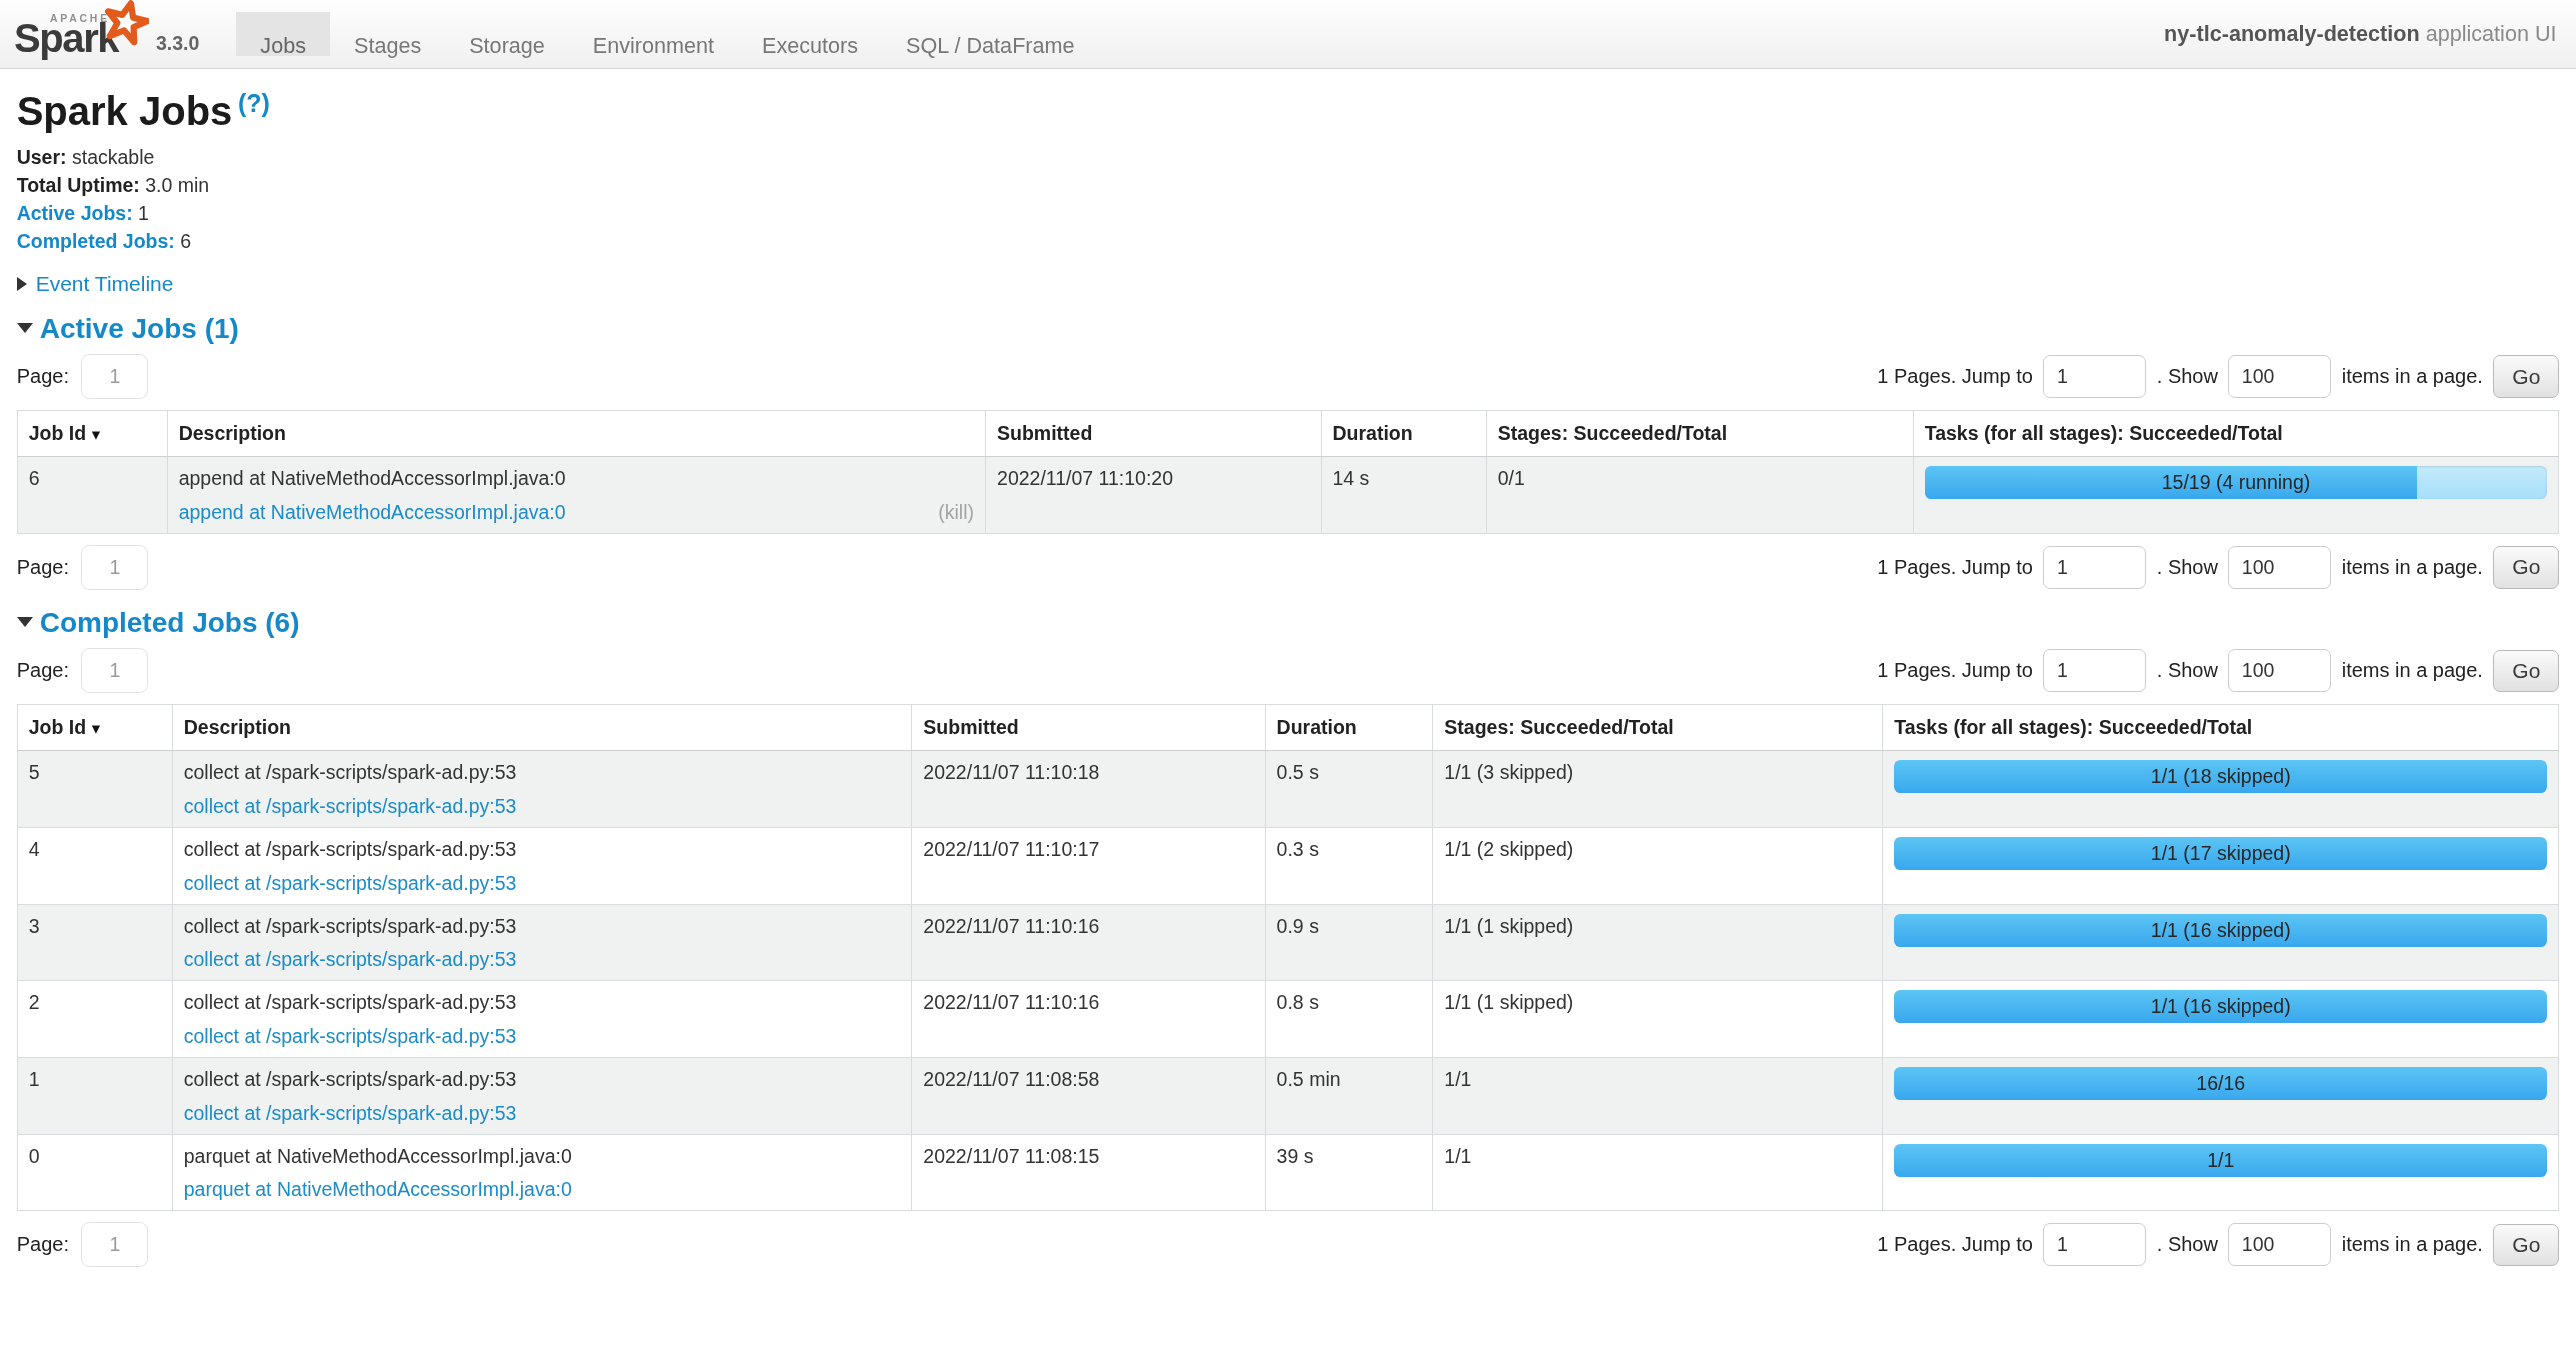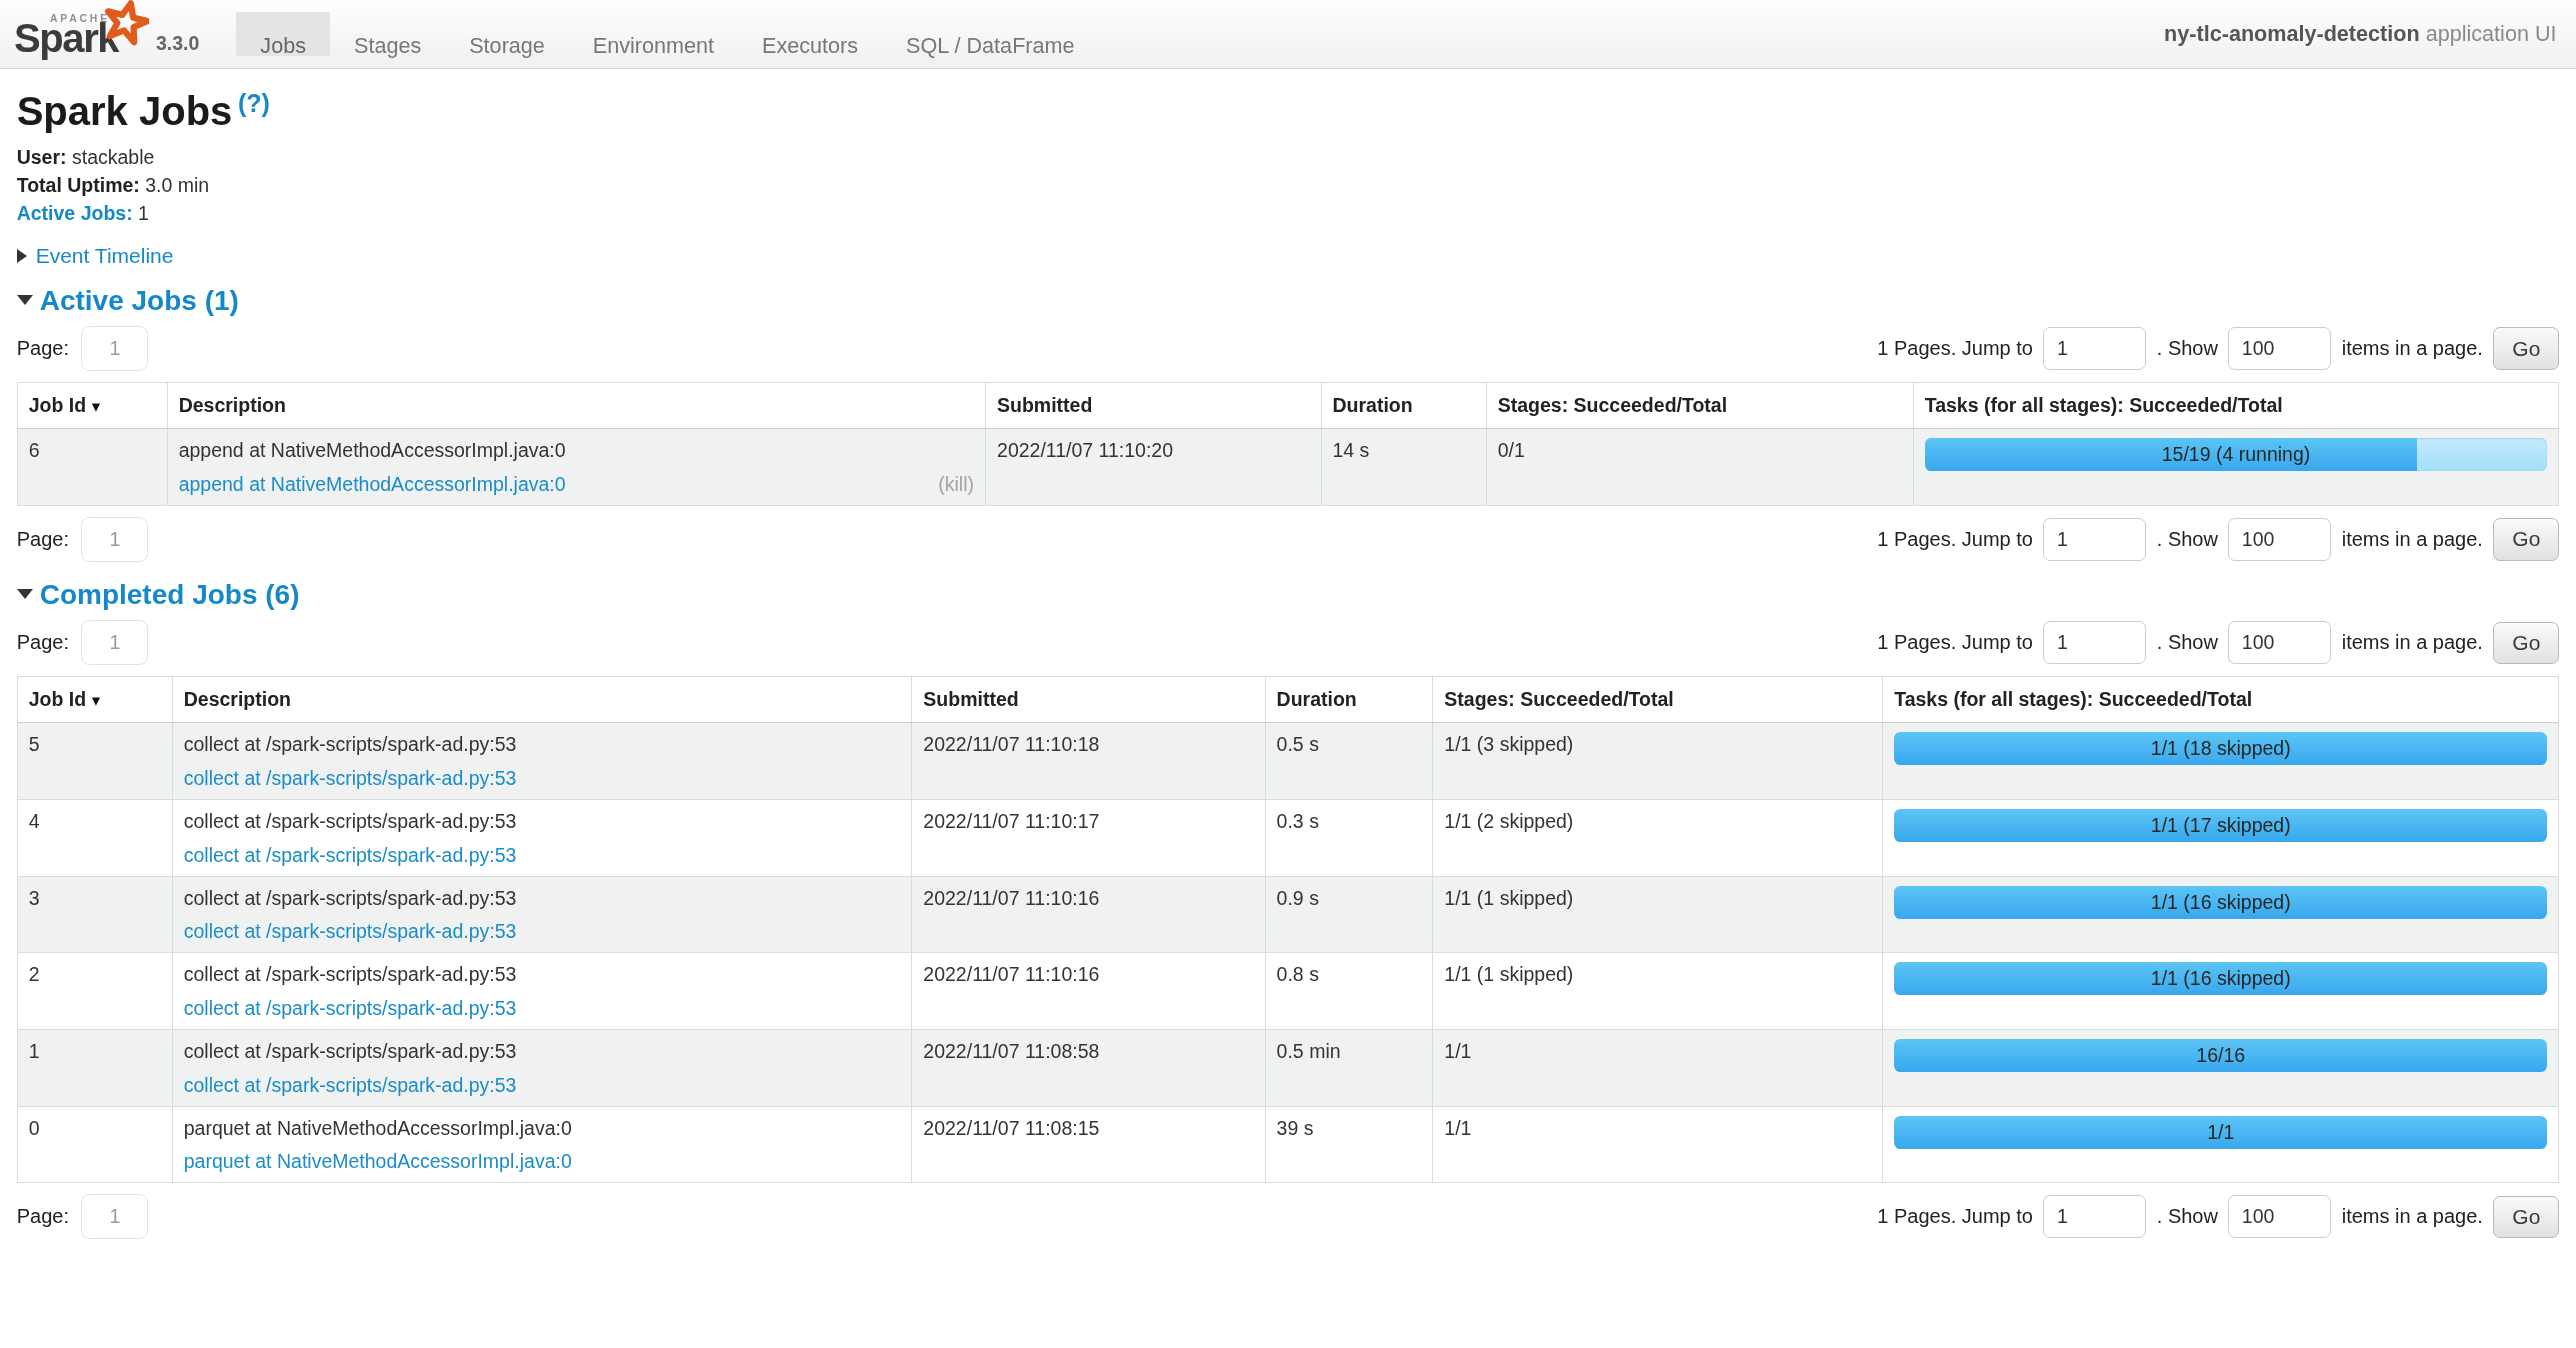--- a/index.html
+++ b/index.html
@@ -136,20 +136,21 @@
 
 <div class="content">
   <h1 class="page-title">
     <span>Spark Jobs</span><span class="help-sup">(?)</span>
   </h1>
 
   <ul class="info" id="info-list">
       <li><b>User:</b><span> stackable</span></li>
       <li><b>Total Uptime:</b><span> 3.0 min</span></li>
       <li><span class="link-label">Active Jobs:</span><span> 1</span></li>
+      <li><span class="link-label">Completed Jobs:</span><span> 6</span></li>
     </ul>
 
   <div class="timeline">
     <span class="tri-right"></span><span>Event Timeline</span>
   </div>
 
   <div class="section-h">
     <span class="tri-down"></span><span>Active Jobs (1)</span>
   </div>
   <div id="pg-active-top">

